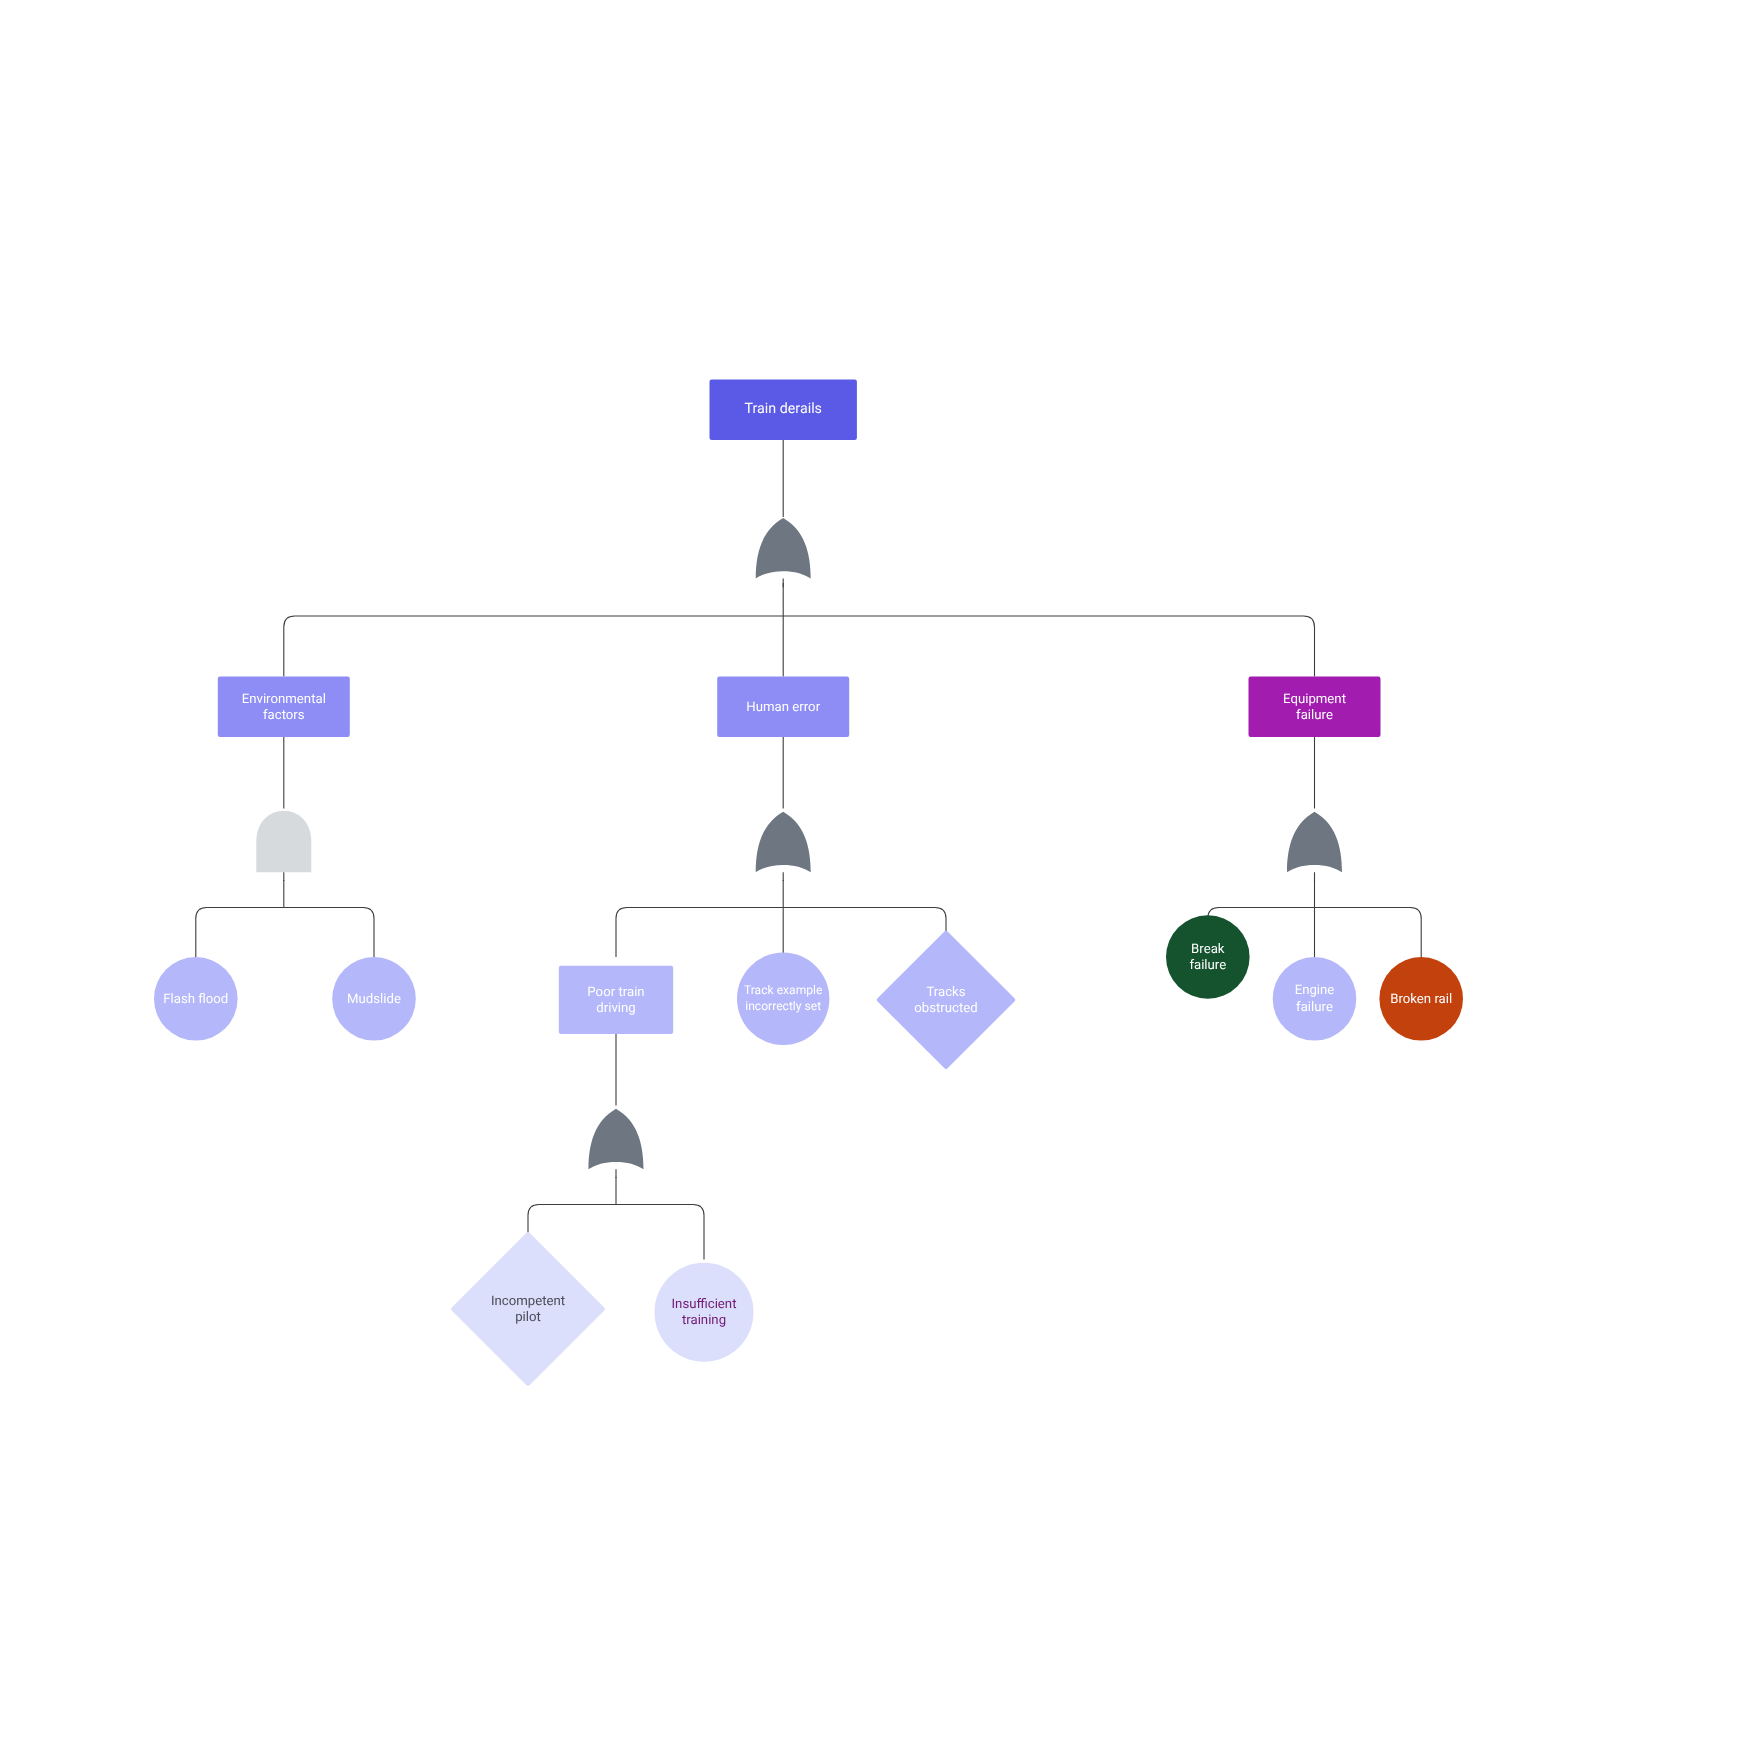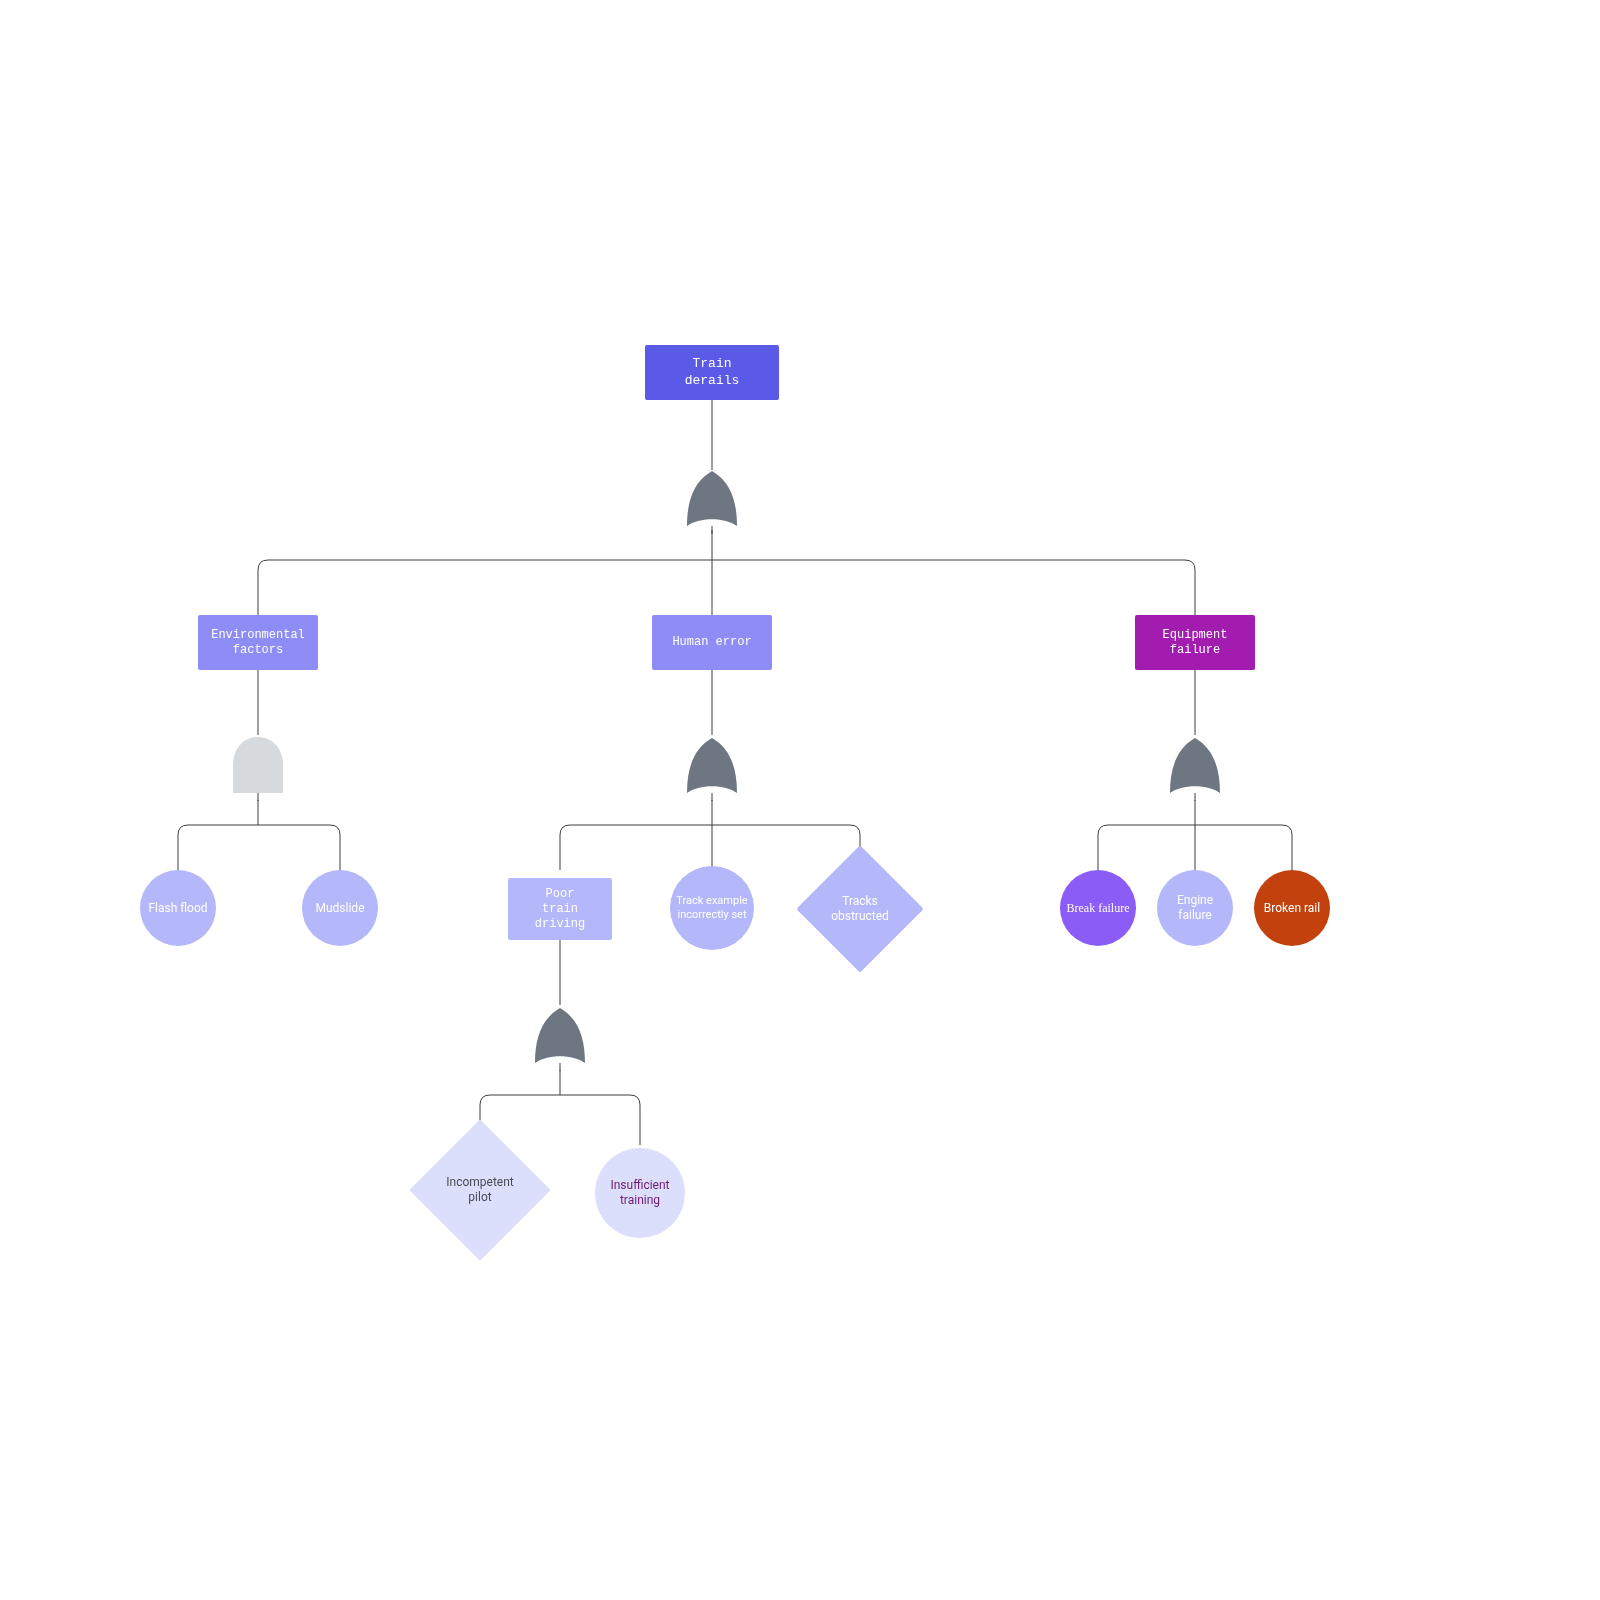--- a/index.html
+++ b/index.html
@@ -51,21 +51,20 @@
     justify-content: center;
     text-align: center;
     color: #ffffff;
     font-size: 12px;
     line-height: 1.25;
     box-sizing: border-box;
   }
   .node.rect {
     border-radius: 2px;
     padding: 4px 17px;
-    font-family: Liberation Mono, monospace;
   }
   .node.circle {
     border-radius: 50%;
     padding: 6px;
   }
   .node.diamond {
     background: transparent !important;
   }
   .node.diamond .diamond-shape {
     position: absolute;
@@ -193,21 +192,21 @@
 
   <div class="node circle" style="left:670px; top:866px; width:84px; height:84px; background:#b4b7f9; font-size:11px;">
     <span>Track example incorrectly set</span>
   </div>
 
   <div class="node diamond" style="left:815px; top:864px; width:90px; height:90px;">
     <div class="diamond-shape" style="background:#b4b7f9;"></div>
     <div class="diamond-label">Tracks obstructed</div>
   </div>
 
-  <div class="node circle" style="left:1060px; top:870px; width:76px; height:76px; background:#8b5cf6;font-family:Liberation Serif, serif;">
+  <div class="node circle" style="left:1060px; top:832px; width:76px; height:76px; background:#14532d;">
     <span>Break failure</span>
   </div>
   <div class="node circle" style="left:1157px; top:870px; width:76px; height:76px; background:#b4b7f9;">
     <span>Engine failure</span>
   </div>
   <div class="node circle" style="left:1254px; top:870px; width:76px; height:76px; background:#c2410c;">
     <span>Broken rail</span>
   </div>
 
   <div class="gate" style="left:533px; top:1005px;">

